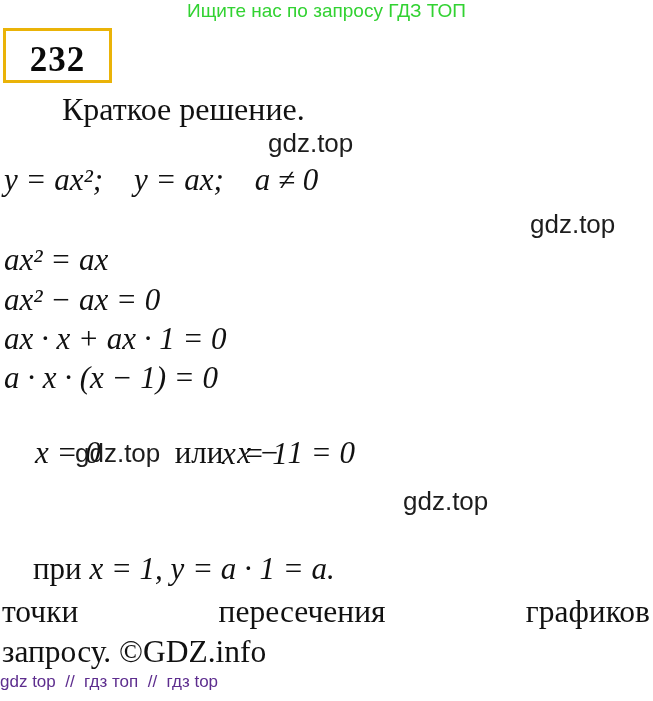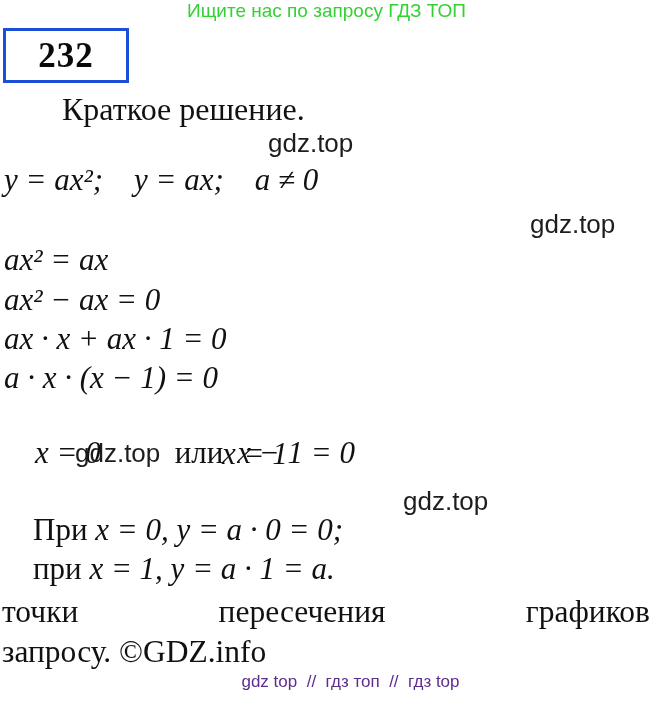--- a/index.html
+++ b/index.html
@@ -18,23 +18,23 @@
   .promo {
     left: 0; top: 1; width: 653px;
     text-align: center;
     font-family: "Liberation Sans", sans-serif;
     font-size: 19px;
     font-weight: 500;
     color: #32d232;
   }
   .task-box {
     left: 3px; top: 28px;
-    width: 126px; height: 55px;
-    border: 3px solid #1d4ed8;
-    display: flex; align-items: center; justify-content: center;
+    width: 109px; height: 55px;
+    border: 3px solid #eab308;
+    display: flex; align-items: flex-end; justify-content: center;
   }
   .task-number {
     font-size: 35px;
     font-weight: bold;
     letter-spacing: 1px;
     color: #0a0a0a;
   }
   .title {
     left: 62px; top: 91px;
     font-size: 32px;
@@ -61,26 +61,24 @@
   .wm-4      { left: 403px; top: 486px; }
   .case-2    { left: 2px;  top: 515px; }
   .para { font-size: 31.5px; font-style: normal; }
   .concl-1   { left: 2px; top: 554px; width: 649px; word-spacing: 8px; }
   .concl-1 .var { font-style: italic; }
   .concl-2   { left: 2px; top: 594px; width: 648px;
                display: flex; justify-content: space-between; }
   .concl-3   { left: 2px; top: 634px; }
   .footer {
     left: 0; top: 672px; width: 653px;
-    text-align: center;
     font-family: "Liberation Sans", sans-serif;
     font-size: 17px;
     font-weight: 500;
     color: #5d2d8e;
-    padding-left: 48px;
   }
 </style>
 </head>
 <body>
 
 <div class="page">
 
   <div class="abs promo">Ищите нас по запросу ГДЗ ТОП</div>
 
   <div class="abs task-box">
@@ -100,23 +98,20 @@
   <div class="abs math eq-3">ax · x + ax · 1 = 0</div>
   <div class="abs math eq-4">a · x · (x − 1) = 0</div>
 
   <div class="abs math eq-5">
     <span>x = 0</span><span class="conj">или</span><span>x − 1 = 0</span>
   </div>
 
   <div class="abs wm wm-3">gdz.top</div>
   <div class="abs math eq-6">x = 1</div>
 
-  <div class="abs math case-1">
-    <span class="upright">При </span><span>x = 0, y = a · 0 = 0;</span>
-  </div>
 
   <div class="abs wm wm-4">gdz.top</div>
 
   <div class="abs math case-2">
     <span class="upright">при </span><span>x = 1, y = a · 1 = a.</span>
   </div>
 
 
   <div class="abs para concl-2">
     <span>точки</span>

